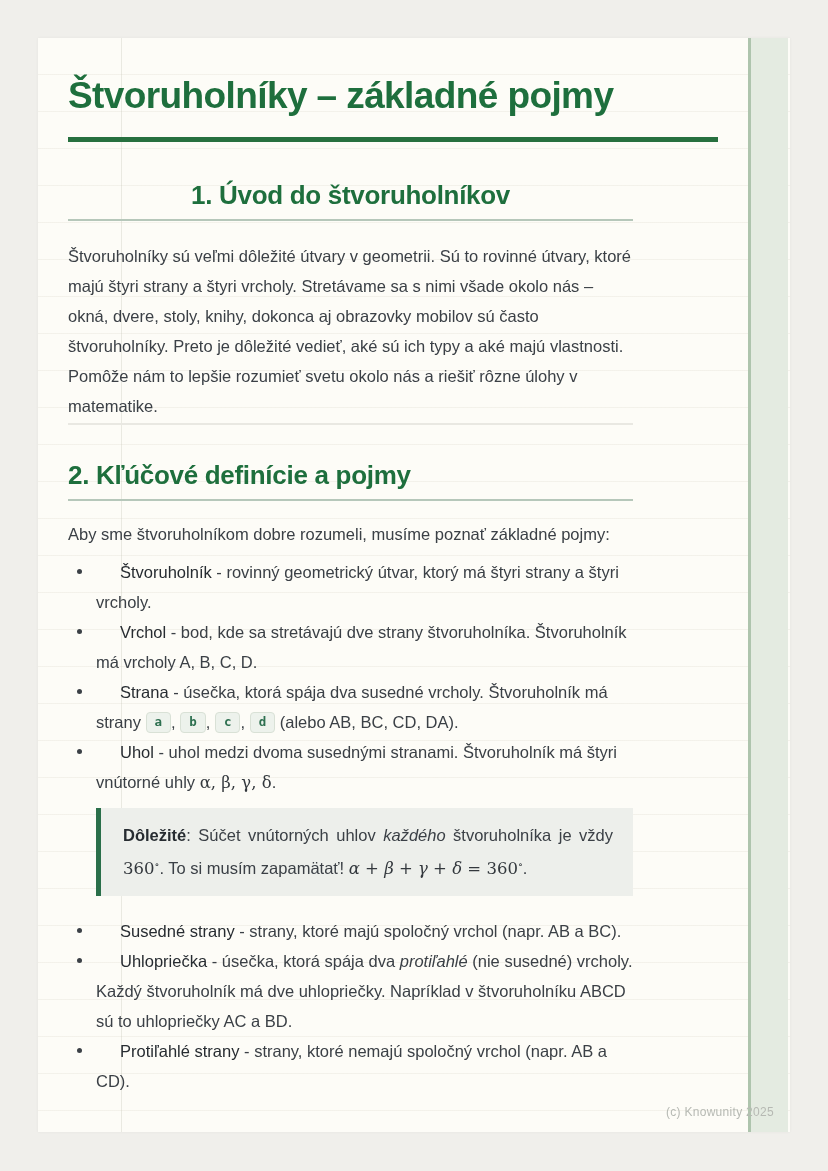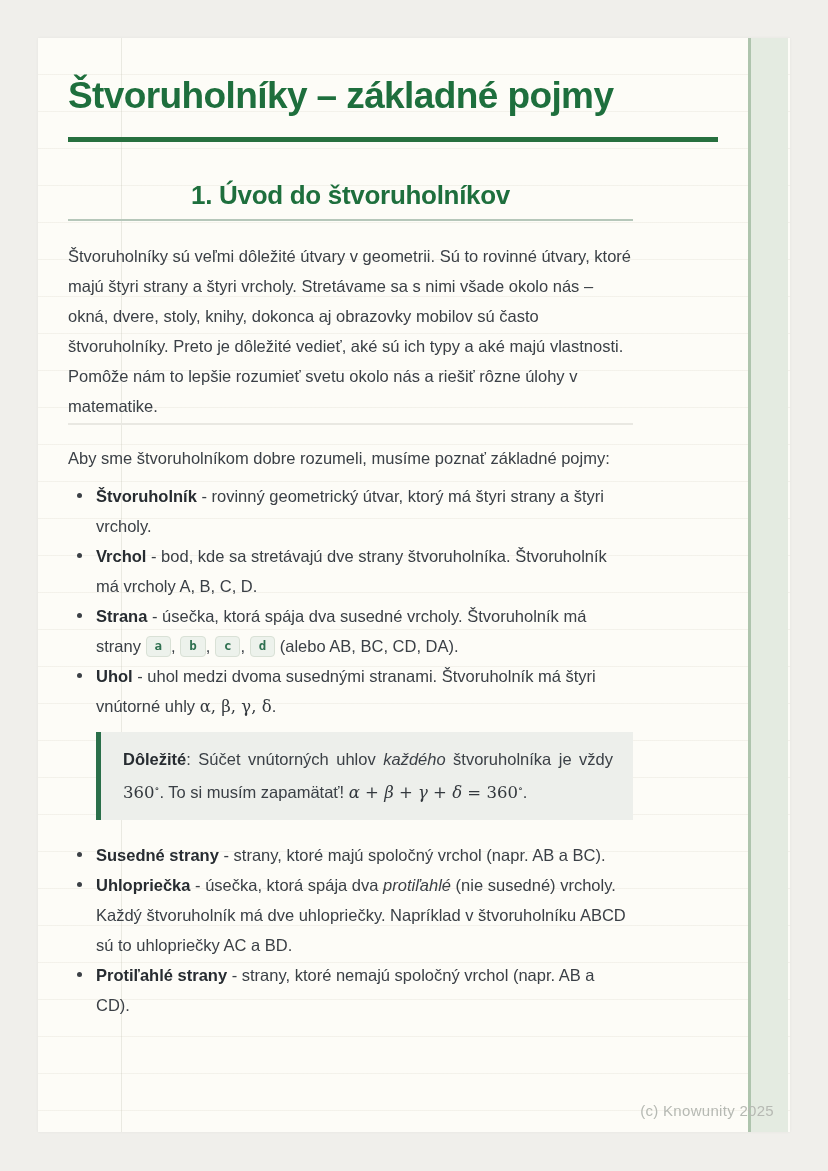--- a/index.html
+++ b/index.html
@@ -55,21 +55,21 @@
   p.intro{margin-top:18px;}
   ul.def-list{
     list-style:none;margin:8px 0 0;padding:0;width:565px;
     font-size:16.5px;line-height:30px;color:#3b4046;
   }
   ul.def-list li{position:relative;padding-left:28px;}
   ul.def-list li::before{
     content:"";position:absolute;left:9px;top:12px;
     width:5px;height:5px;border-radius:50%;background:#3b4046;
   }
-  .term{font-weight:bold;color:#272c31;}
+  .term{font-weight:normal;color:#272c31;margin-left:24px;}
   .chip{
     display:inline-block;
     font-family:"DejaVu Sans Mono", monospace;
     font-size:12.5px;font-weight:600;color:#2e7050;
     background:#edf2ec;border:1px solid #d9e1d6;border-radius:4px;
     padding:2px 8px 3px;line-height:14px;
     position:relative;top:-2px;
   }
   .math{
     font-family:"DejaVu Serif", serif;
@@ -83,21 +83,21 @@
     background:#edefeb;
     border-left:5px solid #2a6f4a;
     padding:12px 20px 12px 22px;
     font-size:16.5px;line-height:30px;color:#3b4046;
     text-align:justify;
   }
   .callout .label{font-weight:bold;color:#272c31;}
   .em-it{font-style:italic;}
   .page-footer{
     position:absolute;right:16px;bottom:13px;
-    font-size:15px;letter-spacing:0.3px;color:#b6b9b3;
+    font-size:12px;letter-spacing:0.3px;color:#b6b9b3;
     z-index:2;
   }
 </style>
 </head>
 <body>
 
 <div class="card">
   <div class="side-strip"></div>
 
   <div class="content">
@@ -106,20 +106,21 @@
     <div class="title-rule"></div>
 
     <div class="section-1">
       <h2>1. Úvod do štvoruholníkov</h2>
       <p class="body">Štvoruholníky sú veľmi dôležité útvary v geometrii. Sú to rovinné útvary, ktoré majú štyri strany a štyri vrcholy. Stretávame sa s nimi všade okolo nás – okná, dvere, stoly, knihy, dokonca aj obrazovky mobilov sú často štvoruholníky. Preto je dôležité vedieť, aké sú ich typy a aké majú vlastnosti. Pomôže nám to lepšie rozumieť svetu okolo nás a riešiť rôzne úlohy v matematike.</p>
     </div>
 
     <hr class="divider">
 
     <div class="section-2">
+      <h2>2. Kľúčové definície a pojmy</h2>
       <p class="body intro">Aby sme štvoruholníkom dobre rozumeli, musíme poznať základné pojmy:</p>
 
       <ul class="def-list">
         <li>
           <span class="term">Štvoruholník</span><span> - </span><span>rovinný geometrický útvar, ktorý má štyri strany a štyri vrcholy.</span>
         </li>
         <li>
           <span class="term">Vrchol</span><span> - </span><span>bod, kde sa stretávajú dve strany štvoruholníka. Štvoruholník má vrcholy A, B, C, D.</span>
         </li>
         <li>

